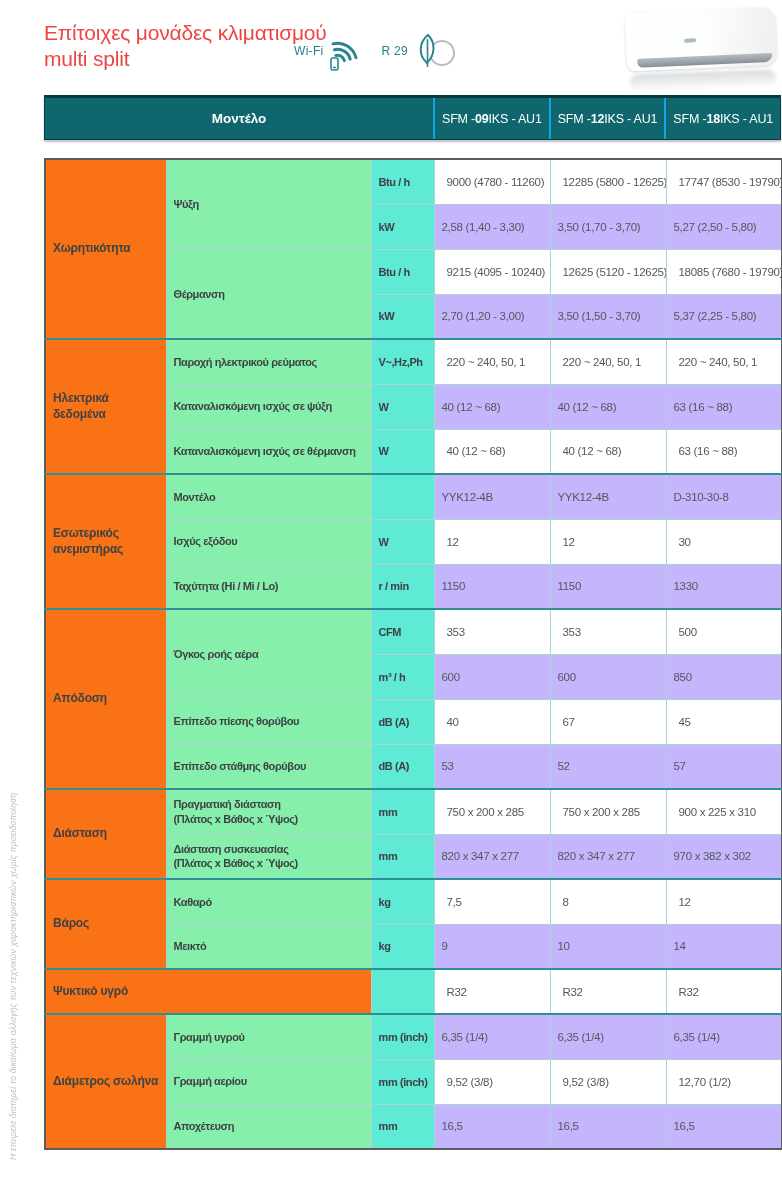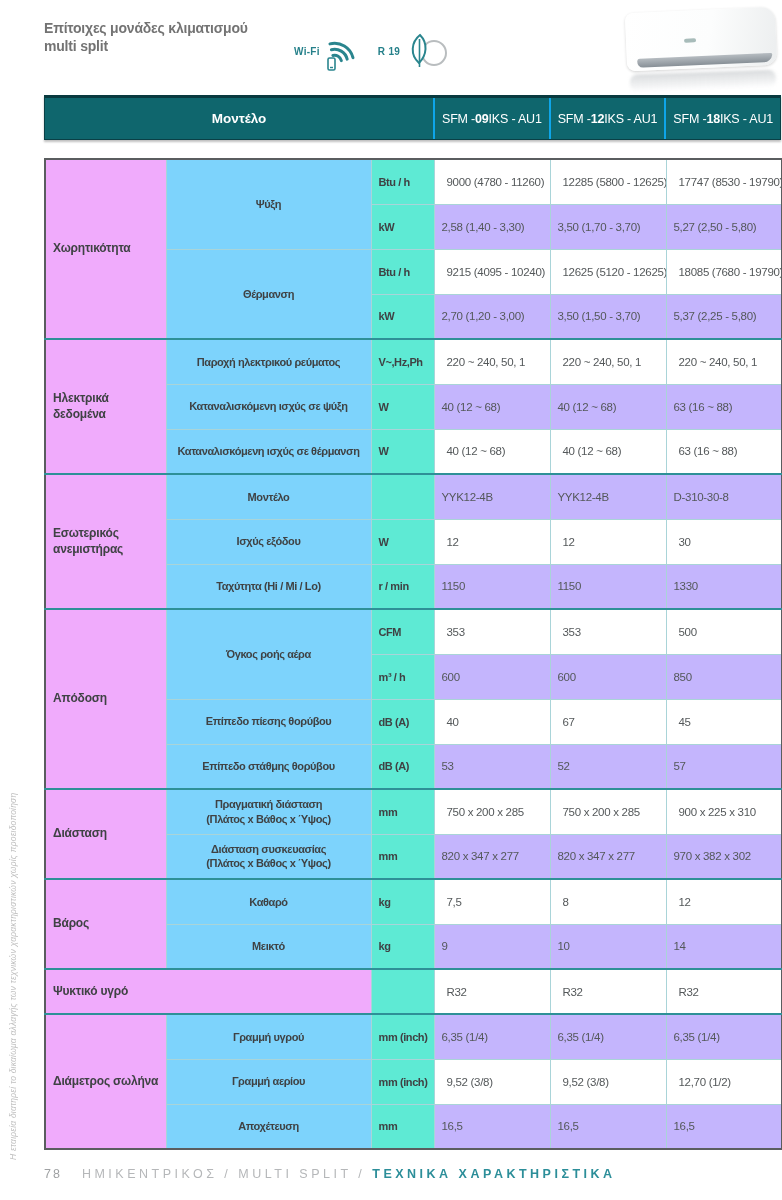--- a/index.html
+++ b/index.html
@@ -1,24 +1,24 @@
 <!DOCTYPE html>
 <html><head>
 <meta charset="utf-8">
 <style>
   html,body{margin:0;padding:0;background:#fff;}
   .page{position:relative;width:782px;height:1200px;background:#ffffff;overflow:hidden;
         font-family:"Liberation Sans",sans-serif;}
 
   
-  .title{position:absolute;left:44px;top:20px;font-size:14px;font-weight:bold;
-         color:#737373;line-height:1.25;letter-spacing:-0.2px;}
+  .title{position:absolute;left:44px;top:20px;font-size:21px;font-weight:normal;
+         color:#ef4444;line-height:1.25;letter-spacing:-0.2px;}
   .features{position:absolute;left:294px;top:26px;height:50px;display:flex;align-items:center;gap:16px;}
   .feature{display:flex;align-items:center;gap:6px;}
-  .feature .flabel{font-size:10px;font-weight:bold;color:#25808a;letter-spacing:0.3px;white-space:nowrap;text-align:center;}
+  .feature .flabel{font-size:12px;font-weight:normal;color:#25808a;letter-spacing:0.3px;white-space:nowrap;text-align:center;}
   .feature svg{display:block;}
 
   
   .ac{position:absolute;left:626px;top:4px;width:152px;height:92px;}
   .ac-body{position:absolute;left:0;top:6px;width:150px;height:58px;border-radius:8px 14px 12px 8px;
            background:linear-gradient(100deg,#ffffff 0%,#fcfdfd 55%,#eceeef 100%);
            box-shadow:0 1px 3px rgba(0,0,0,0.18);transform:rotate(-2.5deg);}
   .ac-vent{position:absolute;left:10px;right:5px;bottom:3px;height:9px;border-radius:2px 2px 7px 7px;
            background:linear-gradient(180deg,#b6bcc1,#878f96);transform:skewX(-10deg);}
   .ac-logo{position:absolute;left:58px;top:28px;width:12px;height:4px;border-radius:2px;background:#a8bcba;}
@@ -39,24 +39,24 @@
 
   
   .spec-table{position:absolute;left:44px;top:158px;width:737px;border-collapse:collapse;
               table-layout:fixed;border:2px solid #5a5d5f;}
   .spec-table td{height:45px;box-sizing:border-box;padding:0 7px;font-size:11.5px;
                  letter-spacing:-0.3px;color:#54585a;overflow:hidden;
                  border-left:1px solid #a9d4d8;border-top:1px solid #a9d4d8;}
   .spec-table td.label{border-left:none;}
   .spec-table tr.sec-first td{border-top:2px solid #2e9097;}
   .spec-table tbody tr:first-child td{border-top:2px solid #5a5d5f;}
-  td.label{background:#f0abfc;font-weight:bold;color:#3f4244;font-size:12px;
+  td.label{background:#f97316;font-weight:bold;color:#3f4244;font-size:12px;
            line-height:1.3;white-space:normal;letter-spacing:-0.2px;}
-  td.sublabel{background:#7dd3fc;font-weight:bold;color:#3f4244;font-size:11px;
-              line-height:1.3;white-space:nowrap;letter-spacing:-0.4px;text-align:center;}
+  td.sublabel{background:#86efac;font-weight:bold;color:#3f4244;font-size:11px;
+              line-height:1.3;white-space:nowrap;letter-spacing:-0.4px;}
   td.sublabel.multiline{white-space:normal;margin-left:24px;}
   td.unit{background:#5eead4;font-weight:bold;color:#3f4244;font-size:11px;
           white-space:nowrap;letter-spacing:-0.4px;}
   td.val{white-space:nowrap;}
   tr.white td.val{background:#ffffff;padding-left:12px;}
   tr.blue td.val{background:#c4b5fd;}
 
   
   .side-note{position:absolute;left:8px;top:1160px;width:420px;transform:rotate(-90deg);
              transform-origin:0 0;font-size:8.5px;font-style:italic;color:#bfbfbf;
@@ -86,21 +86,21 @@
             <path d="M16,32 A7,7 0 0 0 9,25"></path>
             <path d="M22,32 A13,13 0 0 0 9,19"></path>
             <path d="M28,32 A19,19 0 0 0 9,13"></path>
           </g>
           <rect x="2" y="28" width="7" height="12" rx="1.5" fill="#ffffff" stroke="#2a858e" stroke-width="1.6"></rect>
           <line x1="4" y1="37.5" x2="7" y2="37.5" stroke="#2a858e" stroke-width="1.4"></line>
         </svg>
       </span>
     </div>
     <div class="feature">
-      <span class="flabel">R 19</span>
+      <span class="flabel">R 29</span>
       <span>
         <svg width="44" height="42" viewBox="0 0 44 42">
           <circle cx="28" cy="23" r="12" fill="none" stroke="#b9bdbf" stroke-width="2"></circle>
           <path d="M14,5 C5,12 4,25 13,33 C21,25 22,13 14,5 Z" fill="#ffffff" stroke="#2a858e" stroke-width="2"></path>
           <line x1="13.5" y1="9" x2="13.5" y2="37" stroke="#2a858e" stroke-width="1.6"></line>
         </svg>
       </span>
     </div>
   </div>
 
@@ -297,21 +297,14 @@
           <td class="unit">mm</td>
           <td class="val">16,5</td>
           <td class="val">16,5</td>
           <td class="val">16,5</td>
         </tr>
       </tbody>
   </table>
 
   <div class="side-note">Η εταιρεία διατηρεί το δικαίωμα αλλαγής των τεχνικών χαρακτηριστικών χωρίς προειδοποίηση</div>
 
-  <div class="footer">
-    <span class="page-num">78</span>
-    <span>
-      <span class="crumb-gray">ΗΜΙΚΕΝΤΡΙΚΟΣ / MULTI SPLIT /</span>
-      <span class="crumb-teal">ΤΕΧΝΙΚΑ ΧΑΡΑΚΤΗΡΙΣΤΙΚΑ</span>
-    </span>
-  </div>
 
 </div>
 
 </body></html>

